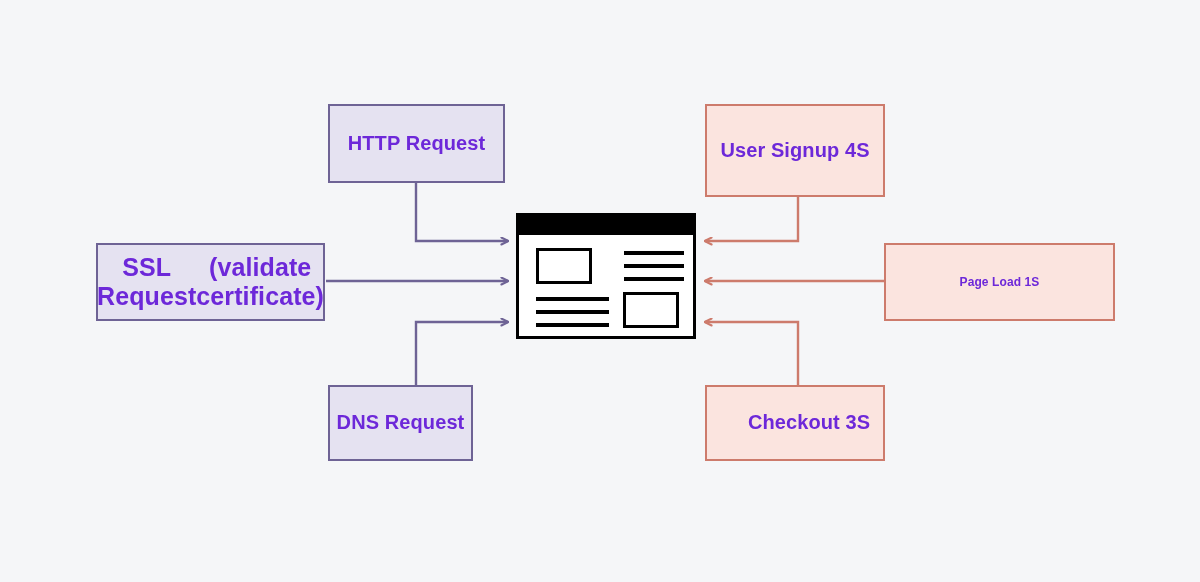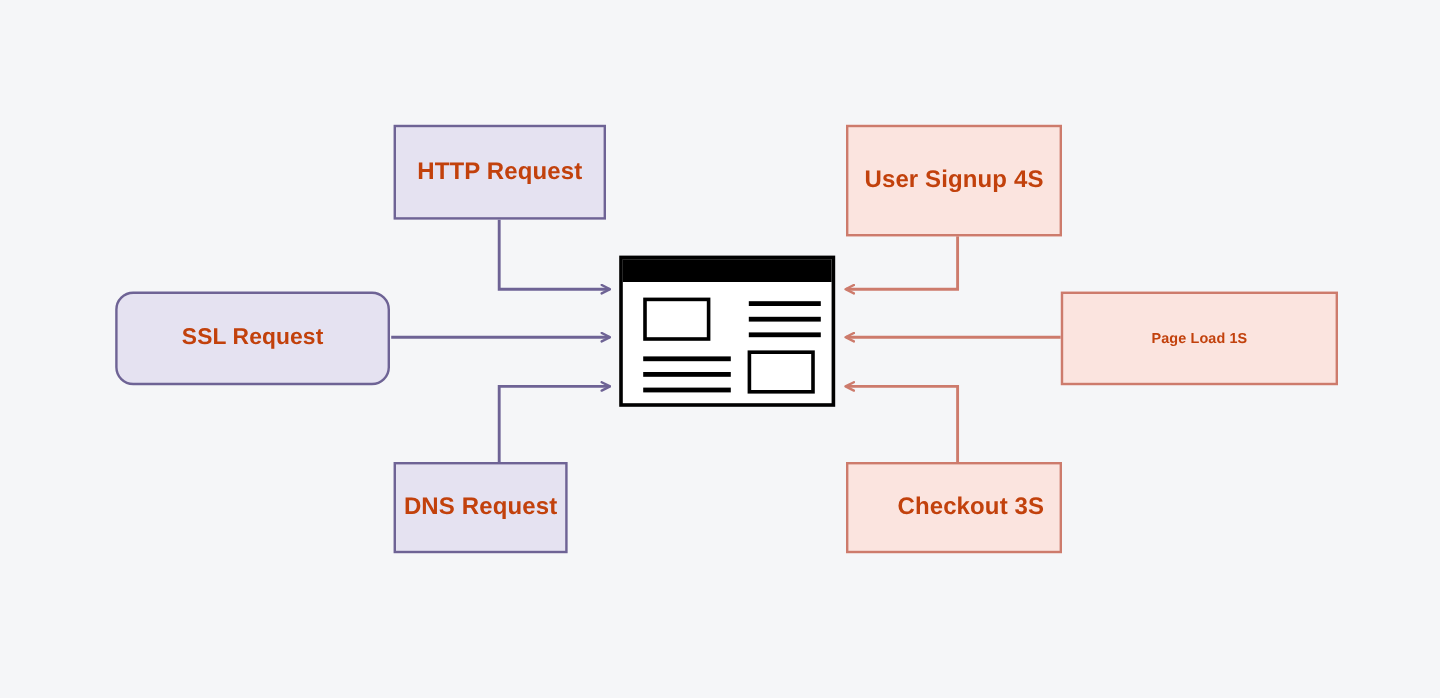--- a/index.html
+++ b/index.html
@@ -14,21 +14,21 @@
   #wires{position:absolute;left:0;top:0;width:1200px;height:582px;}
 
   .node{
     position:absolute;
     box-sizing:border-box;
     display:flex;
     align-items:center;
     justify-content:center;
     text-align:center;
     font-weight:bold;
-    color:#c2410c;
+    color:#6d28d9;
     letter-spacing:.1px;
     line-height:1.18;
   }
   .node.purple{background:#e5e2f1;border:2px solid #6e6395;}
   .node.salmon{background:#fbe4df;border:2px solid #cd7b6c;}
   .node .lbl{display:block;}
 
   
   #browser{
     position:absolute;
@@ -72,22 +72,23 @@
 
     <path d="M884,281 L705,281" fill="none" stroke="#cd7b6c" stroke-width="2.4" marker-end="url(#ah-salmon)"></path>
 
     <path d="M798,385 L798,322 L705,322" fill="none" stroke="#cd7b6c" stroke-width="2.4" marker-end="url(#ah-salmon)"></path>
   </svg>
 
   <div class="node purple" id="n-http" style="left:328px;top:104px;width:177px;height:79px;font-size:20px;">
     <span class="lbl">HTTP Request</span>
   </div>
 
-  <div class="node purple" id="n-ssl" style="left:96px;top:243px;width:229px;height:78px;font-size:19px;flex-direction:row;border-radius:15px;">
+  <div class="node purple" id="n-ssl" style="left:96px;top:243px;width:229px;height:78px;font-size:25px;flex-direction:row;">
     <span class="lbl">SSL Request</span>
+    <span class="lbl">(validate certificate)</span>
   </div>
 
   <div class="node purple" id="n-dns" style="left:328px;top:385px;width:145px;height:76px;font-size:20px;">
     <span class="lbl">DNS Request</span>
   </div>
 
   <div class="node salmon" id="n-signup" style="left:705px;top:104px;width:180px;height:93px;font-size:20px;">
     <span class="lbl">User Signup 4S</span>
   </div>
 

